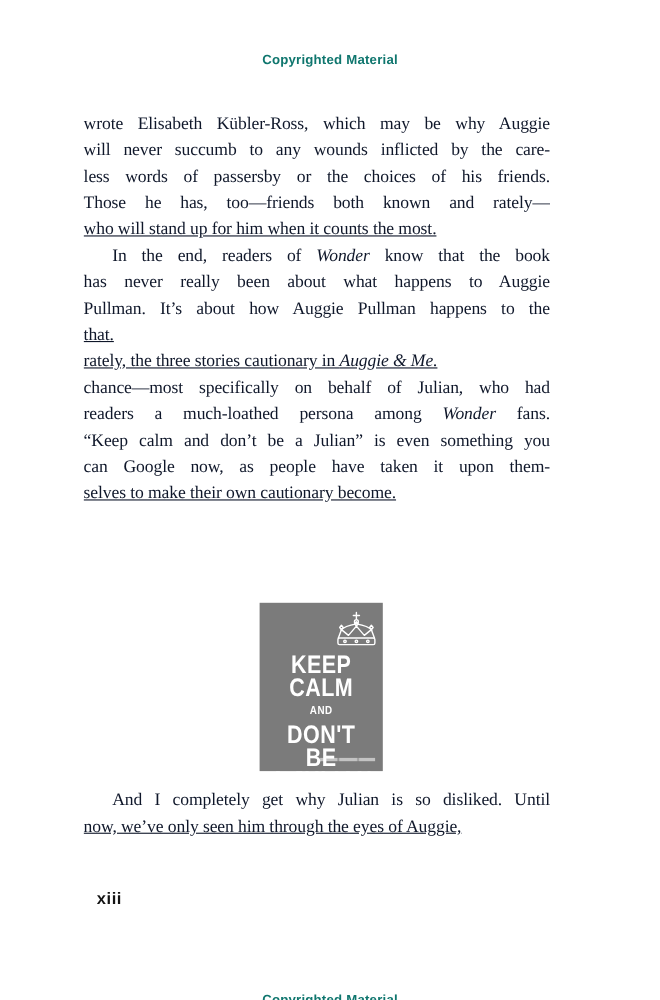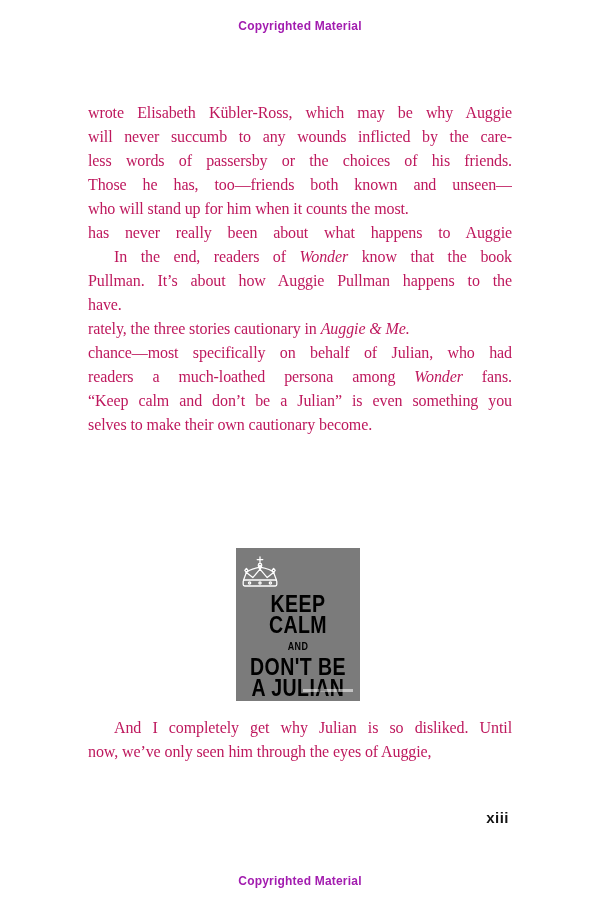--- a/index.html
+++ b/index.html
@@ -15,62 +15,63 @@
   }
 
   .copyright {
     position: absolute;
     left: 0;
     width: 100%;
     text-align: center;
     font-family: "Liberation Sans", sans-serif;
     font-weight: 700;
     font-size: 12px;
-    color: #a21caf;
+    color: #0f766e;
     letter-spacing: 0.2px;
+    margin-top: 28px;
   }
   .copyright.top { top: 19px; }
   .copyright.bottom { top: 874px; }
 
   .text-block {
     position: absolute;
-    left: 88px;
+    left: 76px;
     width: 424px;
     font-size: 16px;
-    color: #be185d;
+    color: #0f172a;
     letter-spacing: -0.1px;
   }
   .text-block.block1 { top: 101px; }
   .text-block.block2 { top: 716px; }
 
   .line {
     height: 24px;
     line-height: 24px;
     overflow: hidden;
     text-align: justify;
     text-align-last: justify;
     text-justify: inter-word;
     white-space: normal;
   }
-  .line.last { text-align-last: left; }
+  .line.last { text-align-last: left; text-decoration: underline; }
   .line.indent { text-indent: 26px; }
   .it { font-style: italic; }
 
   .poster {
     position: absolute;
     left: 236px;
     top: 548px;
-    width: 124px;
+    width: 112px;
     height: 153px;
     background: #7b7b7b;
     display: flex;
     flex-direction: column;
-    align-items: flex-start;
+    align-items: flex-end;
     font-family: "Liberation Sans", sans-serif;
-    color: #000000;
+    color: #ffffff;
   }
   .crown { margin-top: 5px; width: 48px; height: 38px; flex: none; }
   .pl {
     width: 100%;
     text-align: center;
     font-weight: 700;
     transform: scaleX(0.85);
     transform-origin: 50% 50%;
   }
   .pl.big { font-size: 23px; line-height: 21px; letter-spacing: 0.5px; }
@@ -89,49 +90,49 @@
       rgba(255,255,255,.55) 66%, rgba(255,255,255,.2) 69%,
       rgba(255,255,255,.55) 72%, rgba(255,255,255,.55) 100%);
     filter: blur(0.4px);
   }
 
   .page-number {
     position: absolute;
     top: 809px;
     left: 88px;
     width: 421px;
-    text-align: right;
     font-family: "Liberation Sans", sans-serif;
     font-weight: 700;
     font-size: 15px;
     color: #141414;
     letter-spacing: 0.5px;
   }
 </style>
 </head>
 <body>
 
 <div class="page">
 
   <div class="copyright top">Copyrighted Material</div>
 
   <div class="text-block block1">
       <div class="line"><span>wrote Elisabeth Kübler-Ross, which may be why Auggie</span></div>
       <div class="line"><span>will never succumb to any wounds inflicted by the care-</span></div>
       <div class="line"><span>less words of passersby or the choices of his friends.</span></div>
-      <div class="line"><span>Those he has, too—friends both known and unseen—</span></div>
+      <div class="line"><span>Those he has, too—friends both known and rately—</span></div>
       <div class="line last"><span>who will stand up for him when it counts the most.</span></div>
+      <div class="line indent"><span>In the end, readers of </span><span class="it">Wonder</span><span> know that the book</span></div>
       <div class="line"><span>has never really been about what happens to Auggie</span></div>
-      <div class="line indent"><span>In the end, readers of </span><span class="it">Wonder</span><span> know that the book</span></div>
       <div class="line"><span>Pullman. It’s about how Auggie Pullman happens to the</span></div>
-      <div class="line last"><span>have.</span></div>
+      <div class="line last"><span>that.</span></div>
       <div class="line last"><span>rately, the three stories cautionary in </span><span class="it">Auggie &amp; Me.</span></div>
       <div class="line"><span>chance—most specifically on behalf of Julian, who had</span></div>
       <div class="line"><span>readers a much-loathed persona among </span><span class="it">Wonder</span><span> fans.</span></div>
       <div class="line"><span>“Keep calm and don’t be a Julian” is even something you</span></div>
+      <div class="line"><span>can Google now, as people have taken it upon them-</span></div>
       <div class="line last"><span>selves to make their own cautionary become.</span></div>
     </div>
 
   <div class="poster">
     <svg class="crown" viewBox="0 0 60 42" fill="none" stroke="#ffffff" stroke-width="1.6" stroke-linecap="round" stroke-linejoin="round">
       <path d="M30 2 v7 M26.5 5.5 h7"></path>
       <circle cx="30" cy="12.5" r="2.2"></circle>
       <path d="M30 15 C22 16.5 15.5 18.5 12.5 22"></path>
       <path d="M30 15 C38 16.5 44.5 18.5 47.5 22"></path>
       <path d="M9.5 31 L13 21.5 L21 28 L30 17.5 L39 28 L47 21.5 L50.5 31"></path>

